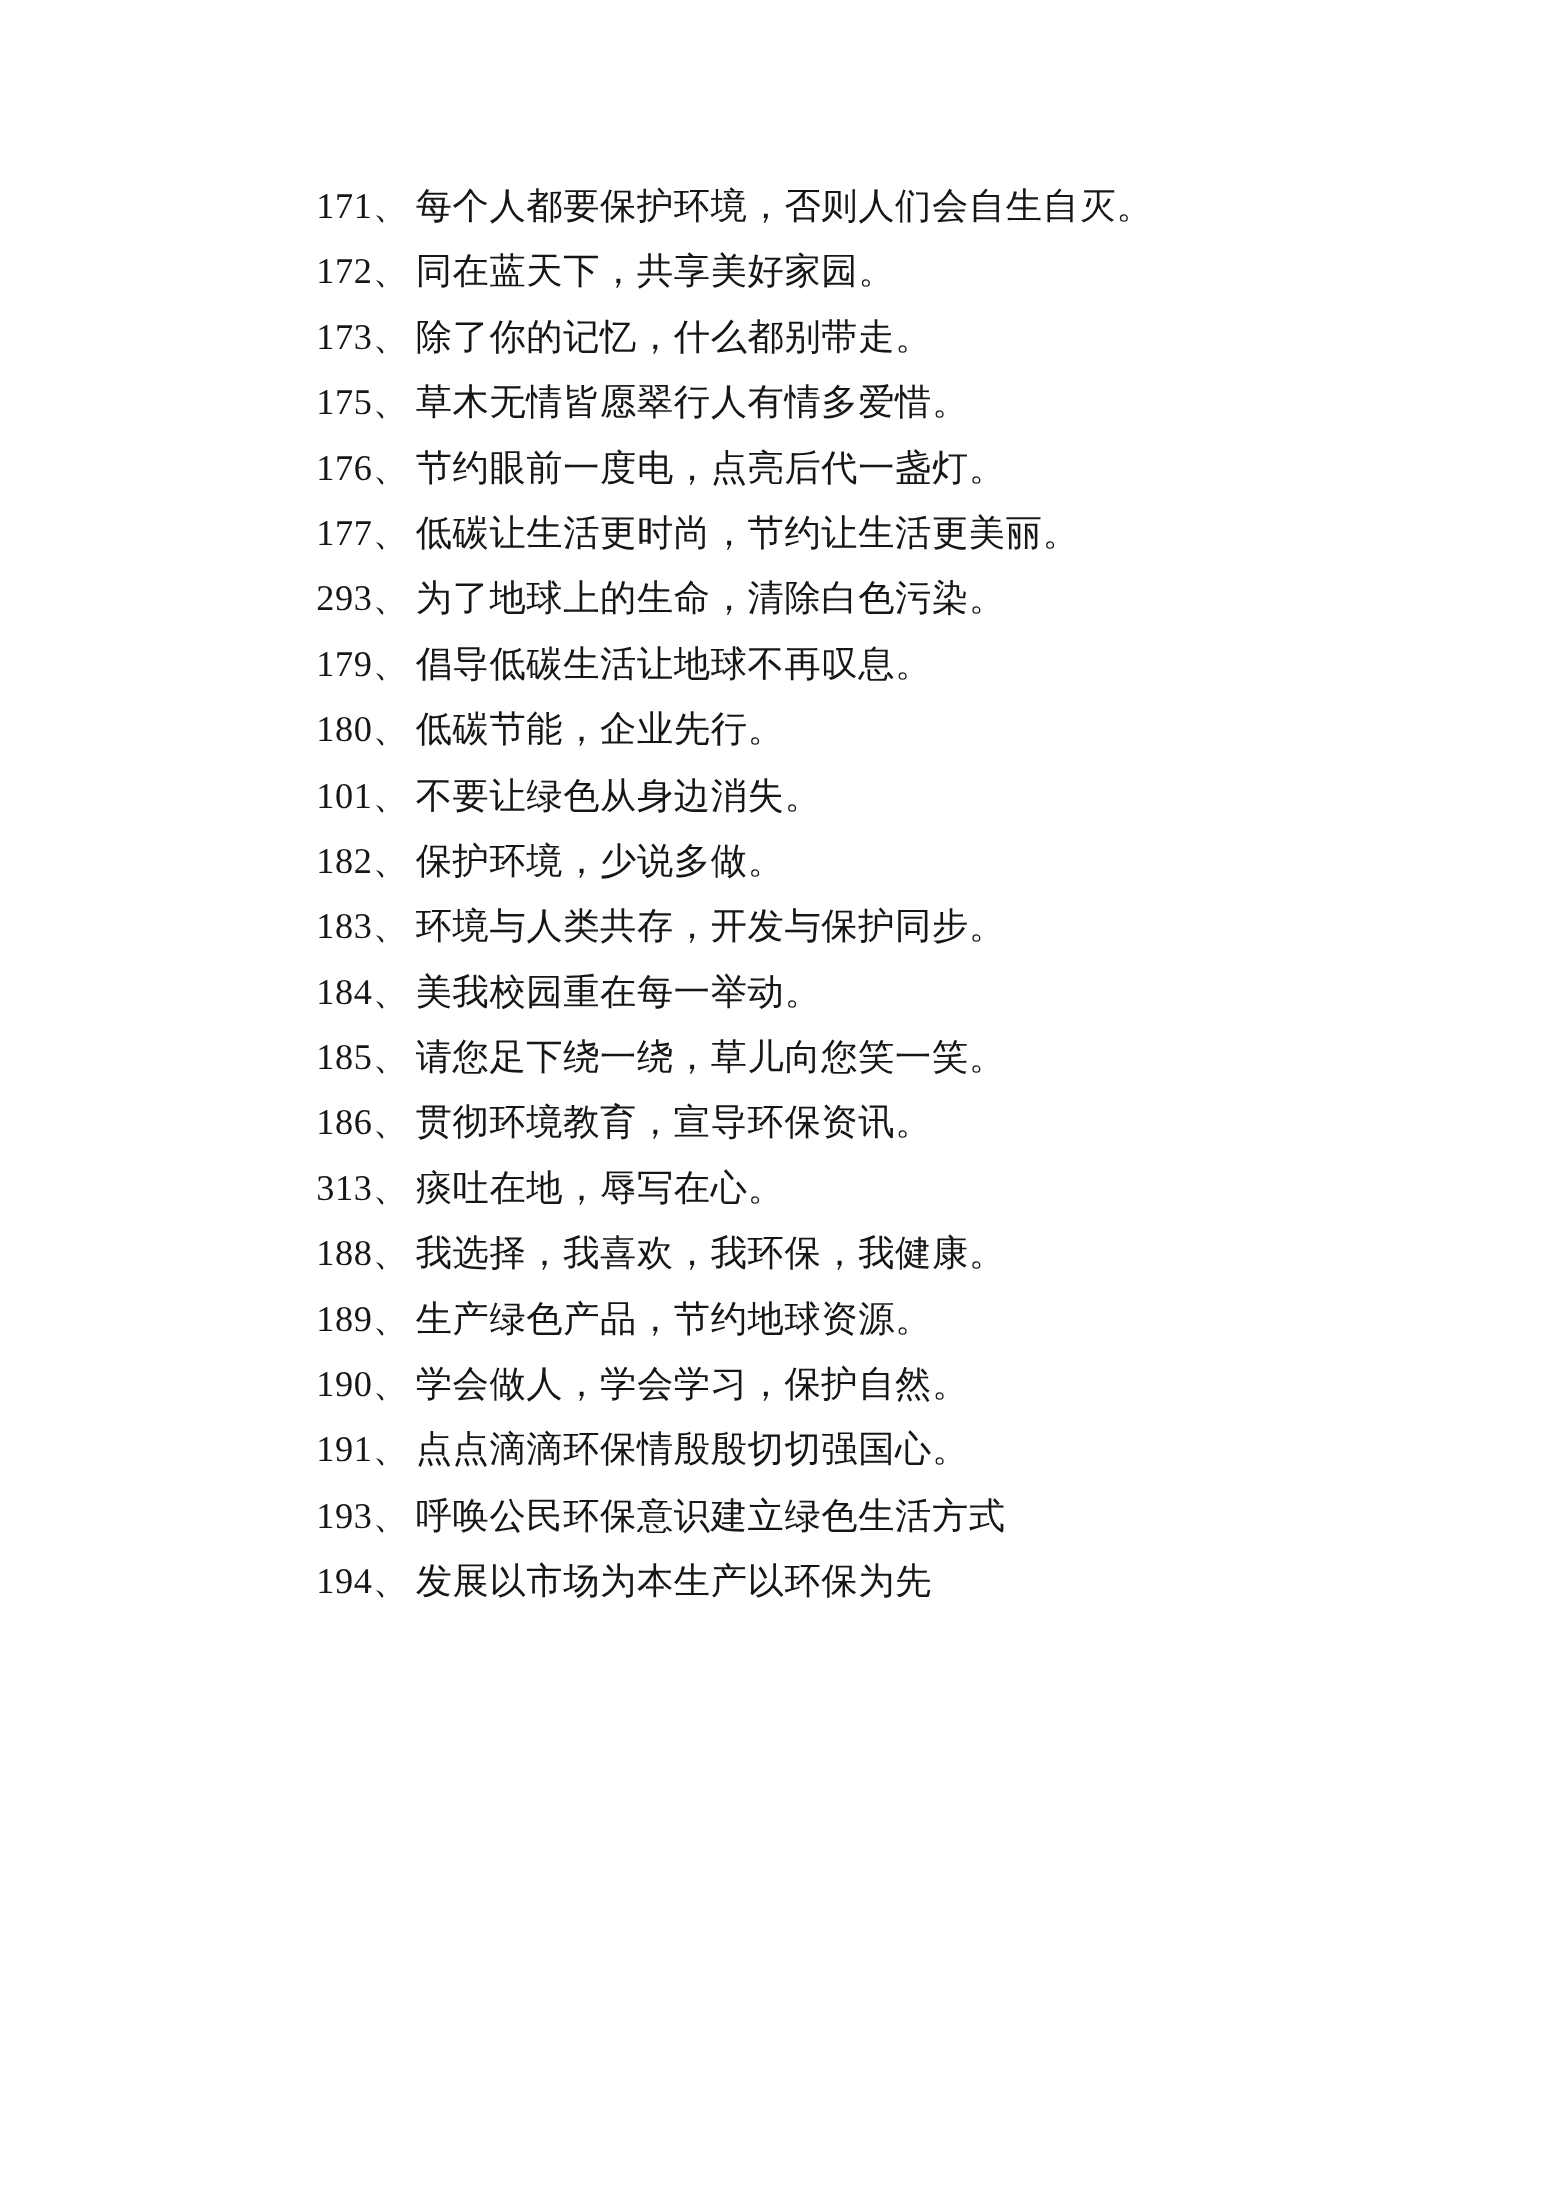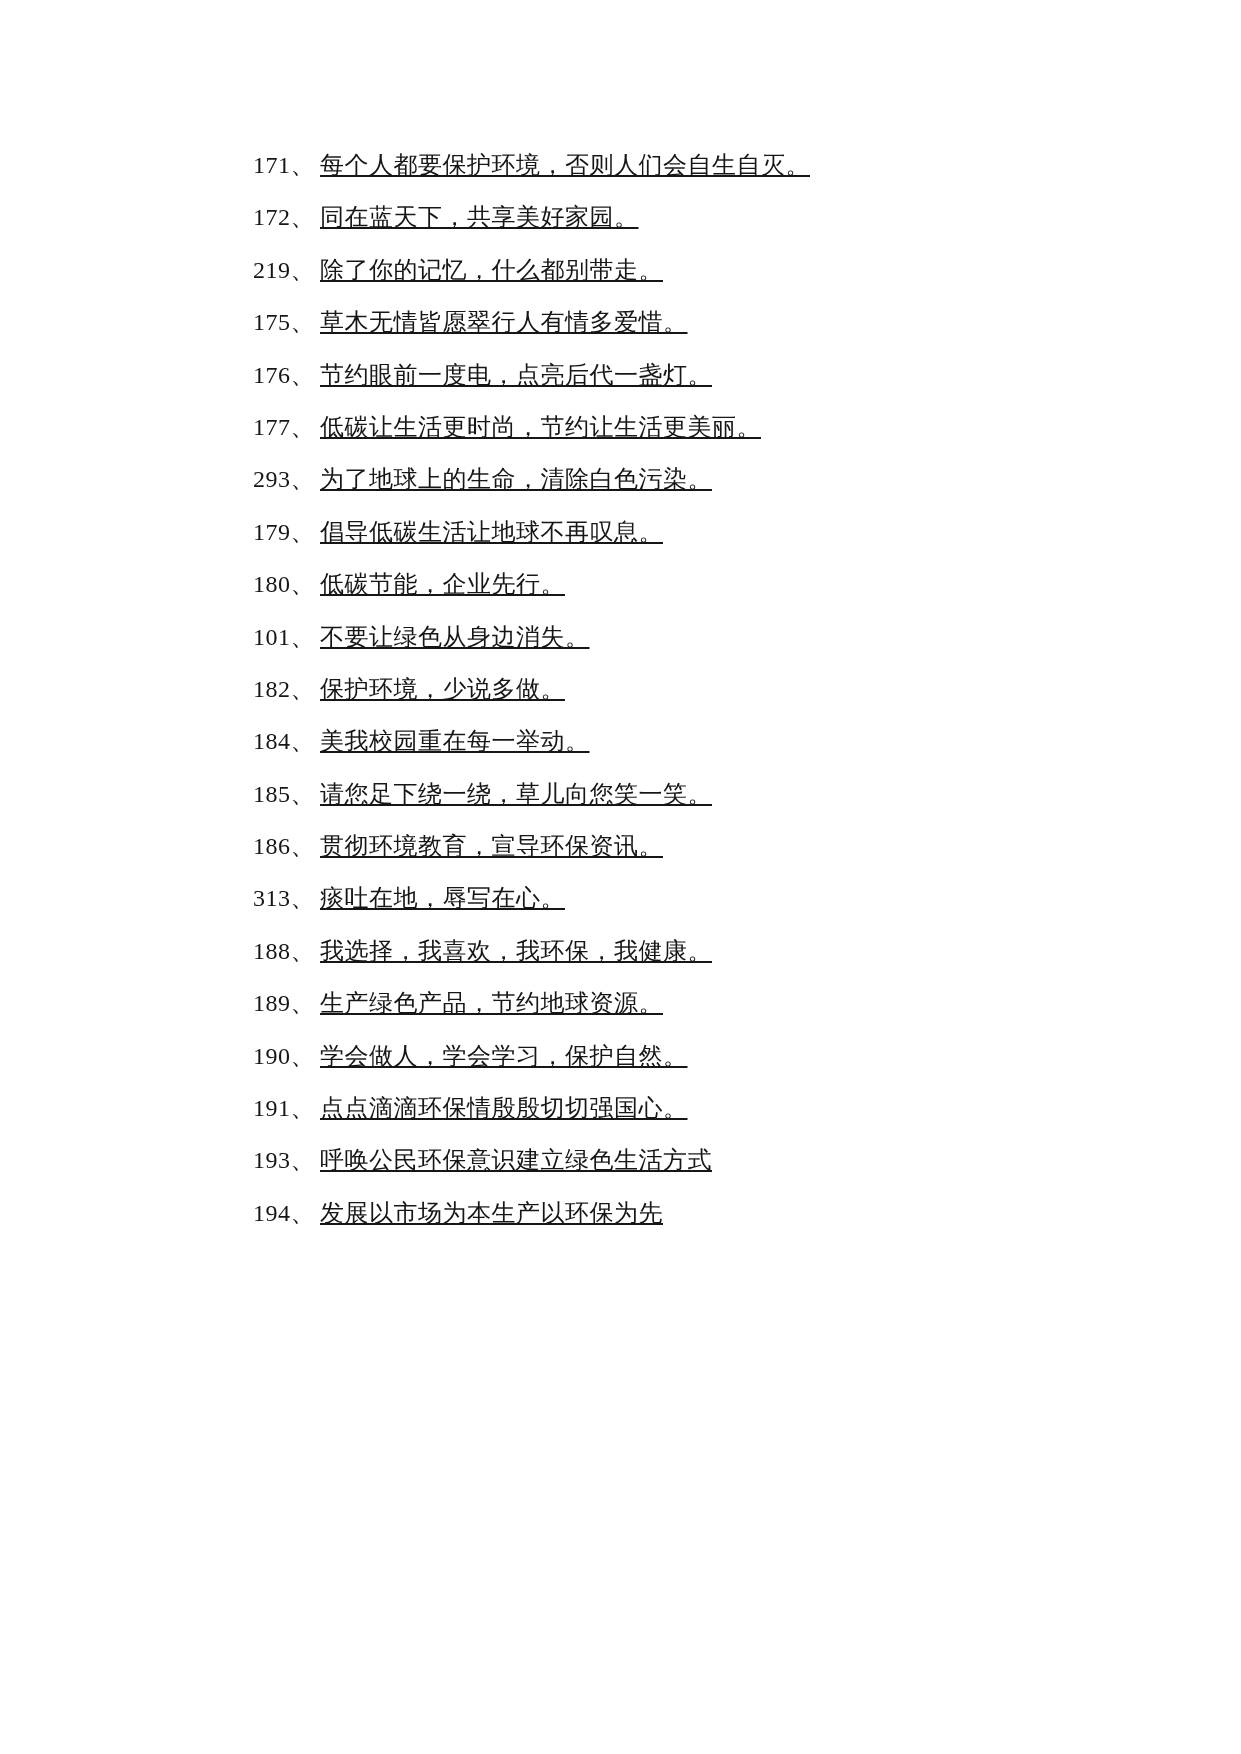--- a/index.html
+++ b/index.html
@@ -14,54 +14,54 @@
     background: #ffffff;
     overflow: hidden;
     font-family: "Liberation Serif", "DejaVu Serif", serif;
   }
   .content {
     position: absolute;
     left: 253px;
     top: 139px;
     right: 78px;
     color: #161616;
-    font-size: 24px;
+    font-size: 29px;
     line-height: 52.4px;
     letter-spacing: 0.5px;
     font-weight: 400;
-    text-decoration: underline;
   }
   .line {
     white-space: nowrap;
     height: 52.4px;
   }
   .num {
     display: inline-block;
     margin-right: 5px;
   }
   .txt {
     display: inline;
   }
 </style>
 </head>
 <body>
 
 <div class="page">
   <div class="content">
     <div class="line"><span class="num">171、</span><span class="txt">每个人都要保护环境，否则人们会自生自灭。</span></div>
     <div class="line"><span class="num">172、</span><span class="txt">同在蓝天下，共享美好家园。</span></div>
-    <div class="line"><span class="num">219、</span><span class="txt">除了你的记忆，什么都别带走。</span></div>
+    <div class="line"><span class="num">173、</span><span class="txt">除了你的记忆，什么都别带走。</span></div>
     <div class="line"><span class="num">175、</span><span class="txt">草木无情皆愿翠行人有情多爱惜。</span></div>
     <div class="line"><span class="num">176、</span><span class="txt">节约眼前一度电，点亮后代一盏灯。</span></div>
     <div class="line"><span class="num">177、</span><span class="txt">低碳让生活更时尚，节约让生活更美丽。</span></div>
     <div class="line"><span class="num">293、</span><span class="txt">为了地球上的生命，清除白色污染。</span></div>
     <div class="line"><span class="num">179、</span><span class="txt">倡导低碳生活让地球不再叹息。</span></div>
     <div class="line"><span class="num">180、</span><span class="txt">低碳节能，企业先行。</span></div>
     <div class="line"><span class="num">101、</span><span class="txt">不要让绿色从身边消失。</span></div>
     <div class="line"><span class="num">182、</span><span class="txt">保护环境，少说多做。</span></div>
+    <div class="line"><span class="num">183、</span><span class="txt">环境与人类共存，开发与保护同步。</span></div>
     <div class="line"><span class="num">184、</span><span class="txt">美我校园重在每一举动。</span></div>
     <div class="line"><span class="num">185、</span><span class="txt">请您足下绕一绕，草儿向您笑一笑。</span></div>
     <div class="line"><span class="num">186、</span><span class="txt">贯彻环境教育，宣导环保资讯。</span></div>
     <div class="line"><span class="num">313、</span><span class="txt">痰吐在地，辱写在心。</span></div>
     <div class="line"><span class="num">188、</span><span class="txt">我选择，我喜欢，我环保，我健康。</span></div>
     <div class="line"><span class="num">189、</span><span class="txt">生产绿色产品，节约地球资源。</span></div>
     <div class="line"><span class="num">190、</span><span class="txt">学会做人，学会学习，保护自然。</span></div>
     <div class="line"><span class="num">191、</span><span class="txt">点点滴滴环保情殷殷切切强国心。</span></div>
     <div class="line"><span class="num">193、</span><span class="txt">呼唤公民环保意识建立绿色生活方式</span></div>
     <div class="line"><span class="num">194、</span><span class="txt">发展以市场为本生产以环保为先</span></div>

